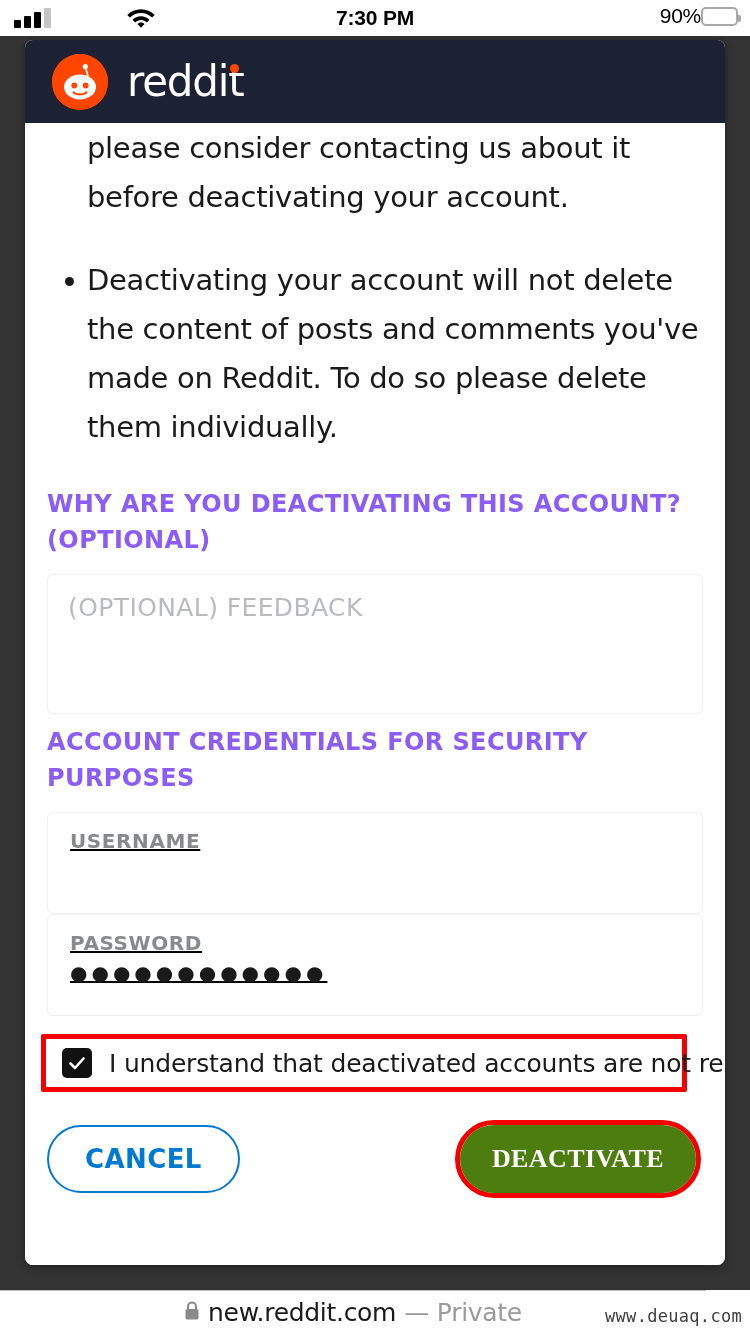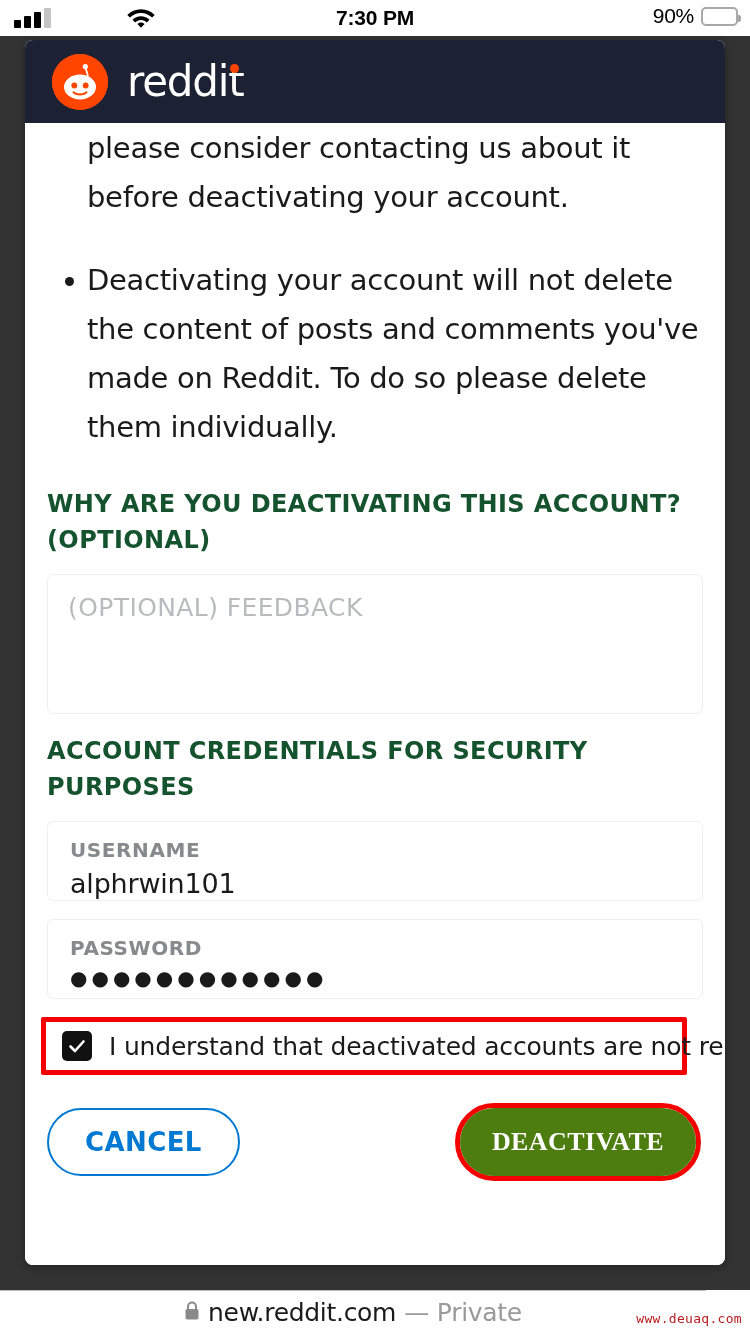--- a/index.html
+++ b/index.html
@@ -56,21 +56,20 @@
     letter-spacing: -0.2px;
     top: 6px;
   }
 
   .sb-right {
     position: absolute;
     right: 12px;
     top: 4px;
     display: flex;
     align-items: center;
-    gap: 7px;
   }
   .sb-batt-pct {
     font-size: 21px;
     font-weight: 500;
     color: #000;
     letter-spacing: -0.3px;
   }
   .sb-batt {
     position: relative;
     width: 37px;
@@ -194,25 +193,25 @@
     top: 21px;
     width: 9px;
     height: 9px;
     border-radius: 50%;
     background: #1a1a1b;
   }
 
   .section-label {
     font-size: 24px;
     font-weight: 700;
-    color: #14532d;
+    color: #8b5cf6;
     letter-spacing: 0.4px;
     line-height: 36px;
     text-transform: uppercase;
-    margin-top: 19px;
+    margin-top: 10px;
     margin-bottom: 16px;
     font-family: "DejaVu Sans", sans-serif;
   }
 
   .field-box {
     border: 1px solid #edeff1;
     border-radius: 6px;
     background: #ffffff;
     padding: 18px 20px;
   }
@@ -220,23 +219,23 @@
     height: 140px;
   }
   .feedback-placeholder {
     font-size: 25px;
     color: #b8babd;
     letter-spacing: 0.4px;
     font-family: "DejaVu Sans", sans-serif;
   }
 
   .cred-box {
-    margin-bottom: 18px;
     padding: 16px 22px 20px 22px;
-    height: 80px;
+    height: 102px;
+    text-decoration: underline;
   }
   .cred-label {
     font-size: 20px;
     font-weight: 700;
     color: #878a8c;
     letter-spacing: 0.6px;
     text-transform: uppercase;
     font-family: "DejaVu Sans", sans-serif;
     margin-bottom: 6px;
   }
@@ -348,22 +347,22 @@
     letter-spacing: -0.3px;
   }
   .lock-icon { display: block; }
   .safari-private {
     color: #9a9a9a;
   }
   .watermark {
     position: absolute;
     right: 8px;
     bottom: 8px;
-    font-size: 13px;
-    color: #b91c1c;
+    font-size: 17px;
+    color: #404040;
     font-family: "DejaVu Sans Mono", monospace;
     letter-spacing: 0.3px;
     z-index: 61;
   }
 </style>
 </head>
 <body>
 
 <div class="status-bar">
   <div class="sb-signal">
@@ -424,21 +423,20 @@
 
       <div class="section-label">WHY ARE YOU DEACTIVATING THIS ACCOUNT? (OPTIONAL)</div>
       <div class="field-box feedback-box">
         <div class="feedback-placeholder">(OPTIONAL) FEEDBACK</div>
       </div>
 
       <div class="section-label">ACCOUNT CREDENTIALS FOR SECURITY PURPOSES</div>
 
       <div class="field-box cred-box">
         <div class="cred-label">USERNAME</div>
-        <div class="cred-value">alphrwin101</div>
       </div>
 
       <div class="field-box cred-box">
         <div class="cred-label">PASSWORD</div>
         <div class="cred-value pw">●●●●●●●●●●●●</div>
       </div>
 
       <div class="checkbox-row-wrap">
         <span class="cbox">
           <svg width="20" height="20" viewBox="0 0 20 20">

